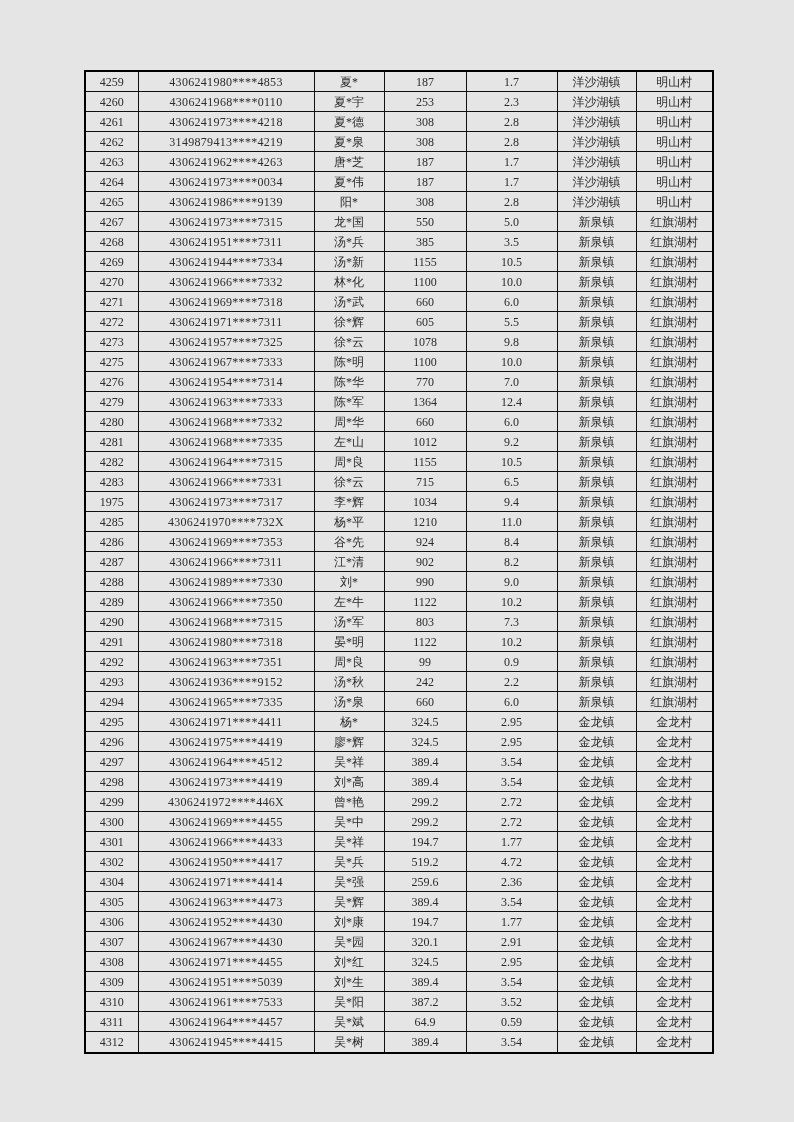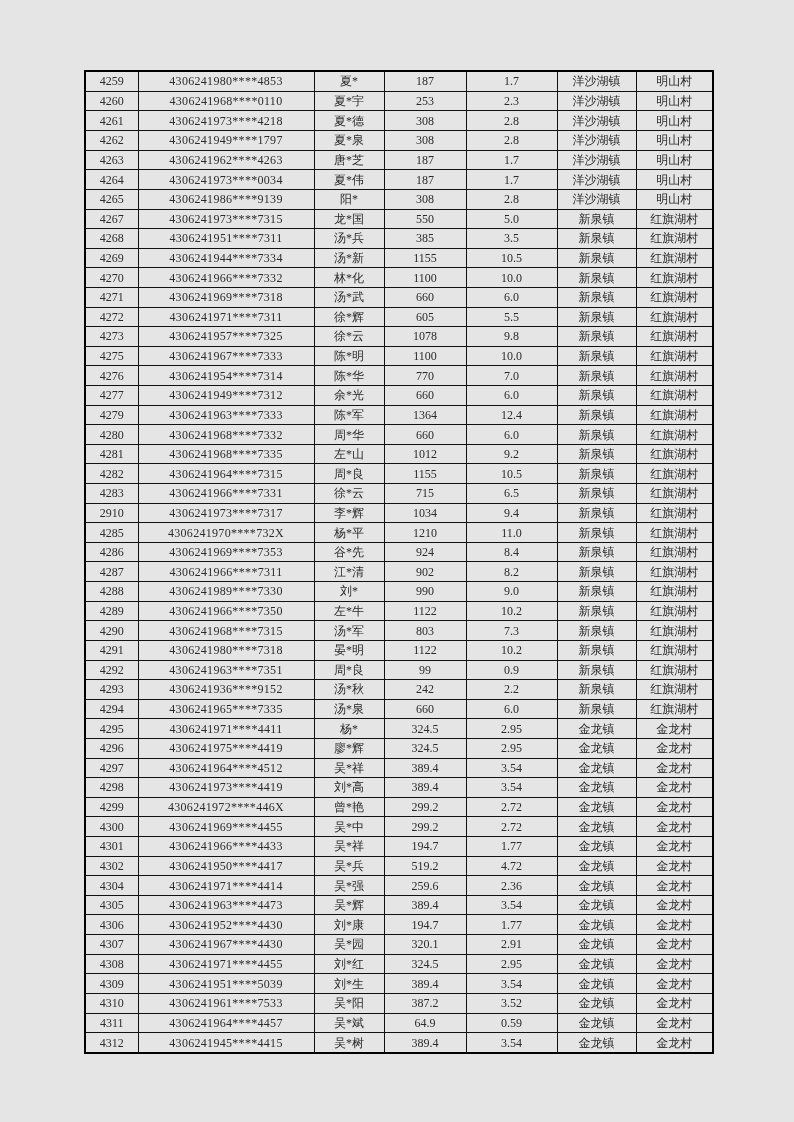--- a/index.html
+++ b/index.html
@@ -77,21 +77,21 @@
           <td class="cell-index">4261</td>
           <td class="cell-id">4306241973****4218</td>
           <td class="cell-name">夏*德</td>
           <td class="cell-value-1">308</td>
           <td class="cell-value-2">2.8</td>
           <td class="cell-town">洋沙湖镇</td>
           <td class="cell-village">明山村</td>
         </tr>
         <tr>
           <td class="cell-index">4262</td>
-          <td class="cell-id">4306241949****1797</td>
+          <td class="cell-id">3149879413****4219</td>
           <td class="cell-name">夏*泉</td>
           <td class="cell-value-1">308</td>
           <td class="cell-value-2">2.8</td>
           <td class="cell-town">洋沙湖镇</td>
           <td class="cell-village">明山村</td>
         </tr>
         <tr>
           <td class="cell-index">4263</td>
           <td class="cell-id">4306241962****4263</td>
           <td class="cell-name">唐*芝</td>
@@ -193,29 +193,20 @@
         <tr>
           <td class="cell-index">4276</td>
           <td class="cell-id">4306241954****7314</td>
           <td class="cell-name">陈*华</td>
           <td class="cell-value-1">770</td>
           <td class="cell-value-2">7.0</td>
           <td class="cell-town">新泉镇</td>
           <td class="cell-village">红旗湖村</td>
         </tr>
         <tr>
-          <td class="cell-index">4277</td>
-          <td class="cell-id">4306241949****7312</td>
-          <td class="cell-name">余*光</td>
-          <td class="cell-value-1">660</td>
-          <td class="cell-value-2">6.0</td>
-          <td class="cell-town">新泉镇</td>
-          <td class="cell-village">红旗湖村</td>
-        </tr>
-        <tr>
           <td class="cell-index">4279</td>
           <td class="cell-id">4306241963****7333</td>
           <td class="cell-name">陈*军</td>
           <td class="cell-value-1">1364</td>
           <td class="cell-value-2">12.4</td>
           <td class="cell-town">新泉镇</td>
           <td class="cell-village">红旗湖村</td>
         </tr>
         <tr>
           <td class="cell-index">4280</td>
@@ -247,21 +238,21 @@
         <tr>
           <td class="cell-index">4283</td>
           <td class="cell-id">4306241966****7331</td>
           <td class="cell-name">徐*云</td>
           <td class="cell-value-1">715</td>
           <td class="cell-value-2">6.5</td>
           <td class="cell-town">新泉镇</td>
           <td class="cell-village">红旗湖村</td>
         </tr>
         <tr>
-          <td class="cell-index">2910</td>
+          <td class="cell-index">1975</td>
           <td class="cell-id">4306241973****7317</td>
           <td class="cell-name">李*辉</td>
           <td class="cell-value-1">1034</td>
           <td class="cell-value-2">9.4</td>
           <td class="cell-town">新泉镇</td>
           <td class="cell-village">红旗湖村</td>
         </tr>
         <tr>
           <td class="cell-index">4285</td>
           <td class="cell-id">4306241970****732X</td>

